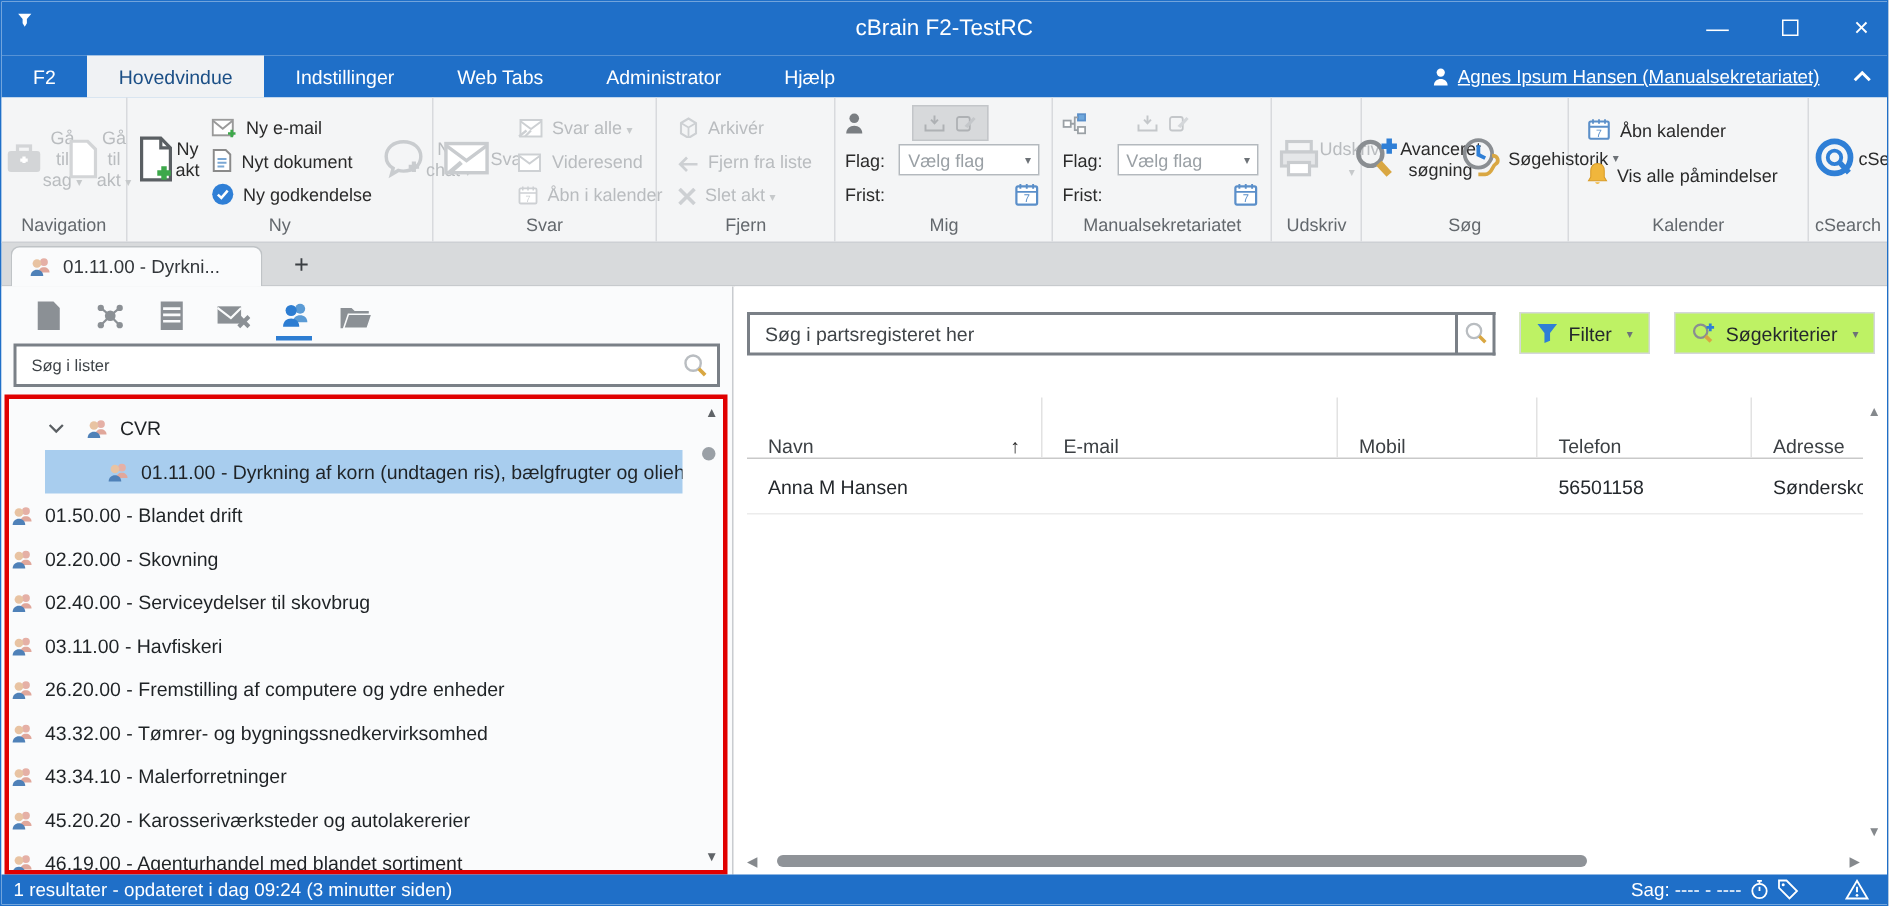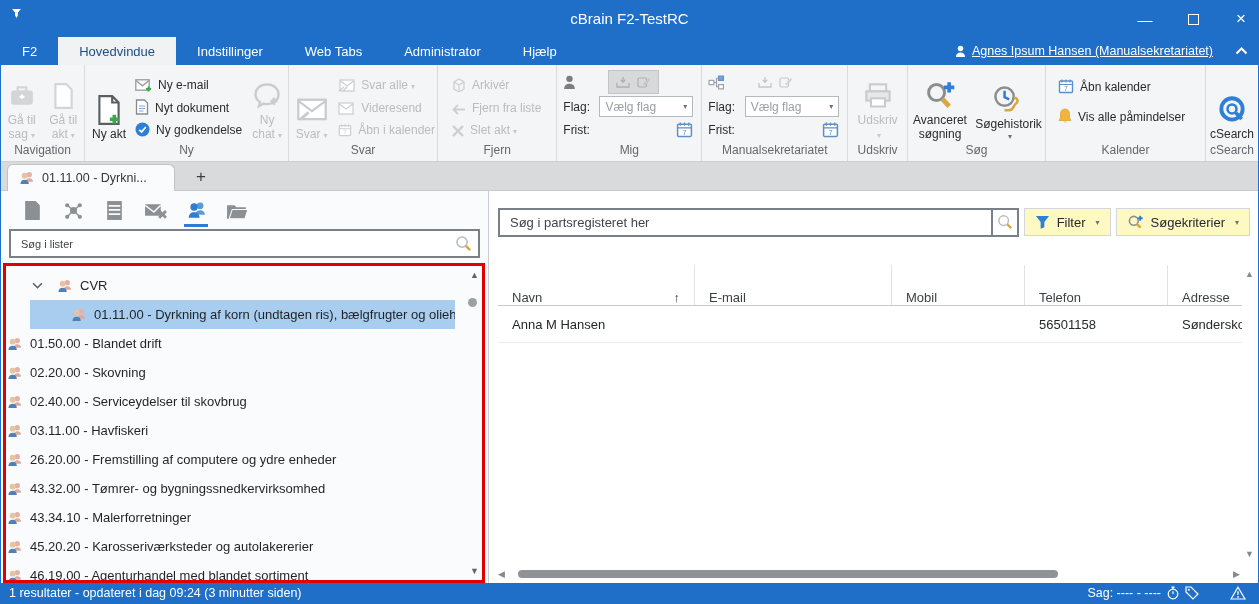--- a/index.html
+++ b/index.html
@@ -22,21 +22,21 @@
   .mitem { padding:0 21px; display:flex; align-items:center; font-size:13px; cursor:default; }
   .mitem.active { background:#f0f2f4; color:#1b4f86; }
   .menu-right { margin-left:auto; display:flex; align-items:center; gap:8px; padding-right:10px; }
   .menu-user { display:flex; align-items:center; gap:6px; font-size:12.5px; }
   .menu-user .uname { text-decoration:underline; }
   
   .ribbon { position:absolute; top:64px; left:0; right:0; height:97px; background:#f4f5f6; border-bottom:1px solid #cdd0d4; display:flex; }
   .rg { height:100%; border-right:1px solid #d8dadd; display:flex; flex-direction:column; }
   .rg-body { flex:1; display:flex; padding:4px 2px 0 2px; }
   .rg-label { height:20px; text-align:center; font-size:12px; color:#63686d; line-height:18px; }
-  .bigbtn { display:flex; flex-direction:column; align-items:center; justify-content:flex-end; font-size:12px; line-height:1.18; text-align:center; padding-top:2px; cursor:default; }
+  .bigbtn { display:flex; flex-direction:row; align-items:center; justify-content:space-between; font-size:12px; line-height:1.18; text-align:center; padding-top:2px; cursor:default; }
   .bigbtn .ric { height:34px; display:flex; align-items:center; }
   .vcol { display:flex; flex-direction:column; justify-content:space-between; padding:2px 0 4px 2px; }
   .hbtn { display:flex; align-items:flex-end; gap:6px; font-size:12px; height:21px; white-space:nowrap; cursor:default; }
   .disabled { color:#b9bcbf; }
   .caret { font-size:8px; color:#6d7277; margin-left:3px; }
   .disabled .caret { color:#c6c9cb; }
   .flagrow { display:flex; align-items:center; height:23px; gap:5px; font-size:12px; }
   .flagsel { width:96px; height:21px; border:1px solid #b4b9be; background:#fff; color:#9aa0a5; font-size:12px; display:flex; align-items:center; padding:0 5px; }
   .flagsel .caret { margin-left:auto; }
   .iconrow { display:flex; align-items:center; height:26px; gap:8px; }
@@ -64,21 +64,21 @@
   .treescroll-up { position:absolute; right:3px; top:4px; font-size:9px; color:#606468; }
   .treescroll-dn { position:absolute; right:3px; bottom:4px; font-size:9px; color:#606468; }
   .treethumb { position:absolute; right:5px; top:32px; width:9px; height:9px; border-radius:50%; background:#9aa0a6; }
   
   .rpanel { position:absolute; left:489px; top:0; right:0; bottom:0; background:#fff; }
   .rsearchrow { position:absolute; top:15px; left:8px; right:8px; height:32px; display:flex; align-items:center; }
   .rsearch { width:551px; height:29px; border:2px solid #7a8087; background:#fff; display:flex; align-items:center; padding-left:10px; }
   .rsearch input { flex:1; border:none; outline:none; font:inherit; font-size:13px; background:transparent; }
   .rsearch input::placeholder { color:#3f4448; opacity:1; }
   .magbox { width:28px; height:29px; border:2px solid #7a8087; border-left:none; display:flex; align-items:center; justify-content:center; background:#fff; }
-  .toolbtn { height:28px; display:flex; align-items:center; gap:7px; padding:0 10px; background:#fef9c3; border:1px solid #d4d7da; font-size:13px; color:#24282c; margin-left:5px; cursor:default; }
+  .toolbtn { height:28px; display:flex; align-items:center; gap:7px; padding:0 10px; background:#bef264; border:1px solid #d4d7da; font-size:13px; color:#24282c; margin-left:16px; cursor:default; }
   .rtable { position:absolute; left:8px; right:16px; top:74px; }
   .thead { display:flex; height:41px; border-bottom:1px solid #c9c9c9; }
   .th { display:flex; align-items:flex-end; padding-left:14px; font-size:13px; color:#3c4044; border-right:1px solid #e2e2e2; position:relative; }
   .th:last-child { border-right:none; }
   .th .sort { margin-left:auto; margin-right:14px; font-size:13px; color:#2b2b2b; }
   .trowdata { display:flex; height:37px; border-bottom:1px solid #ececec; }
   .td { display:flex; align-items:center; padding-left:14px; font-size:13px; color:#24282c; overflow:hidden; white-space:nowrap; }
   .vscroll { position:absolute; right:0; top:74px; bottom:20px; width:16px; }
   .vscroll .up { position:absolute; top:4px; left:3px; font-size:9px; color:#85898d; }
   .vscroll .dn { position:absolute; bottom:4px; left:3px; font-size:9px; color:#85898d; }

